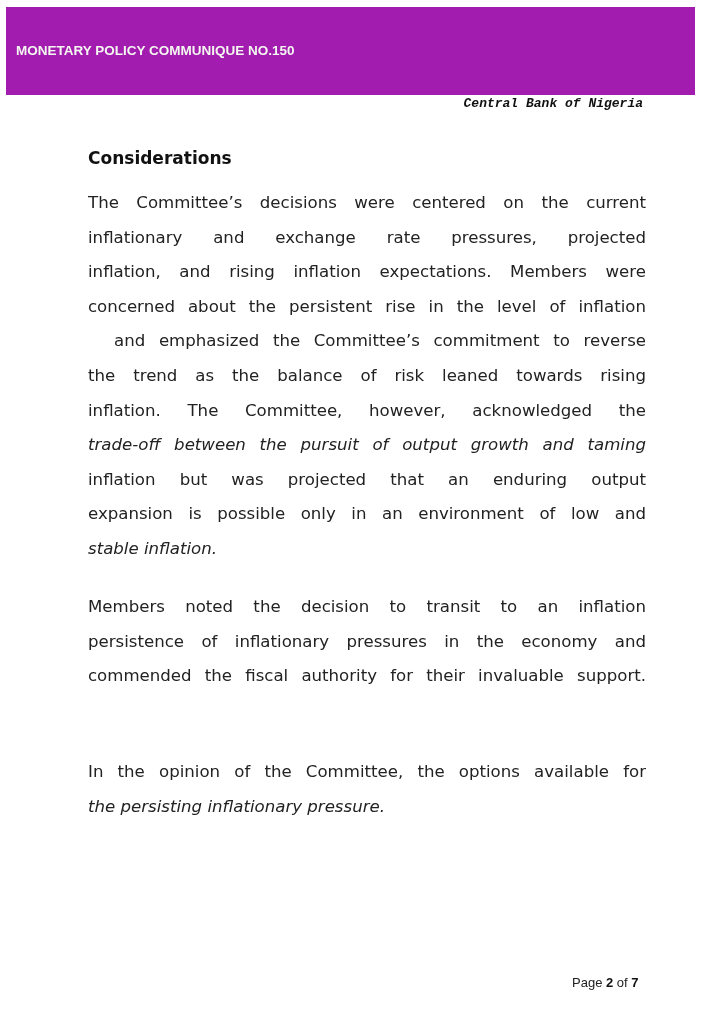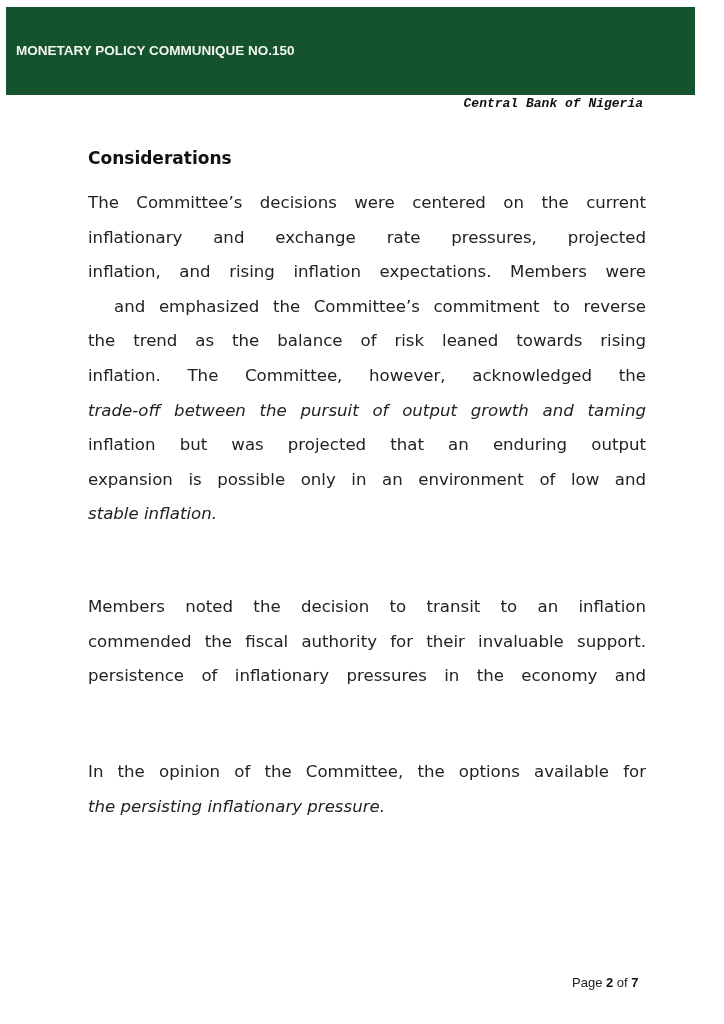--- a/index.html
+++ b/index.html
@@ -1,17 +1,17 @@
 <!DOCTYPE html>
 <html><head>
 <meta charset="utf-8">
 <style>
   html, body { margin: 0; padding: 0; background: #ffffff; }
   body { width: 724px; height: 1024px; position: relative; overflow: hidden; font-family: "DejaVu Sans", sans-serif; color: #1a1a1a; }
-  .banner { position: absolute; left: 6px; top: 7px; width: 689px; height: 88px; background: #14532d; }
+  .banner { position: absolute; left: 6px; top: 7px; width: 689px; height: 88px; background: #a21caf; }
   .banner-title { position: absolute; left: 10px; top: 36px; font-family: "Liberation Sans", sans-serif; font-weight: bold; font-size: 13.5px; color: #f4f7f0; letter-spacing: 0px; white-space: nowrap; }
   .org { position: absolute; right: 81px; top: 96px; font-family: Liberation Mono, monospace; font-weight: bold; font-style: italic; font-size: 13px; color: #111; white-space: nowrap; }
   .heading { position: absolute; left: 88px; top: 148px; font-family: "DejaVu Sans", sans-serif; font-weight: bold; font-size: 17px; color: #111; }
   .para { position: absolute; left: 88px; width: 558px; font-family: "DejaVu Sans", sans-serif; font-size: 16.6px; color: #222; }
   .line { display: block; height: 34.6px; line-height: 34.6px; text-align: justify; text-align-last: justify; white-space: nowrap; }
   .line.last { text-align: center; text-align-last: left; font-style: italic; }
   .p1 { top: 186px; }
   .p2 { top: 590px; }
   .p3 { top: 755px; }
   .footer { position: absolute; left: 572px; top: 975px; font-family: "Liberation Sans", sans-serif; font-size: 13px; color: #222; white-space: nowrap; }
@@ -24,33 +24,34 @@
   <div class="banner-title">MONETARY POLICY COMMUNIQUE NO.150</div>
 </div>
 <div class="org">Central Bank of Nigeria</div>
 
 <div class="heading">Considerations</div>
 
 <div class="para p1">
   <span class="line" style="white-space: normal; overflow: hidden;">The Committee’s decisions were centered on the current</span>
   <span class="line" style="white-space: normal; overflow: hidden;">inflationary and exchange rate pressures, projected</span>
   <span class="line" style="white-space: normal; overflow: hidden;">inflation, and rising inflation expectations. Members were</span>
+  <span class="line" style="white-space: normal; overflow: hidden;">concerned about the persistent rise in the level of inflation</span>
   <span class="line" style="white-space: normal; overflow: hidden; margin-left: 26px;">and emphasized the Committee’s commitment to reverse</span>
   <span class="line" style="white-space: normal; overflow: hidden;">the trend as the balance of risk leaned towards rising</span>
   <span class="line" style="white-space: normal; overflow: hidden;">inflation. The Committee, however, acknowledged the</span>
   <span class="line" style="white-space: normal; overflow: hidden; font-style: italic;">trade-off between the pursuit of output growth and taming</span>
   <span class="line" style="white-space: normal; overflow: hidden;">inflation but was projected that an enduring output</span>
   <span class="line" style="white-space: normal; overflow: hidden;">expansion is possible only in an environment of low and</span>
   <span class="line last">stable inflation.</span>
 </div>
 
 <div class="para p2">
   <span class="line" style="white-space: normal; overflow: hidden;">Members noted the decision to transit to an inflation</span>
+  <span class="line" style="white-space: normal; overflow: hidden;">persistence of inflationary pressures in the economy and</span>
   <span class="line" style="white-space: normal; overflow: hidden;">commended the fiscal authority for their invaluable support.</span>
-  <span class="line" style="white-space: normal; overflow: hidden;">persistence of inflationary pressures in the economy and</span>
 </div>
 
 <div class="para p3">
   <span class="line" style="white-space: normal; overflow: hidden;">In the opinion of the Committee, the options available for</span>
   <span class="line last">the persisting inflationary pressure.</span>
 </div>
 
 <div class="footer">
   <span>Page</span>
   <b>2</b>

